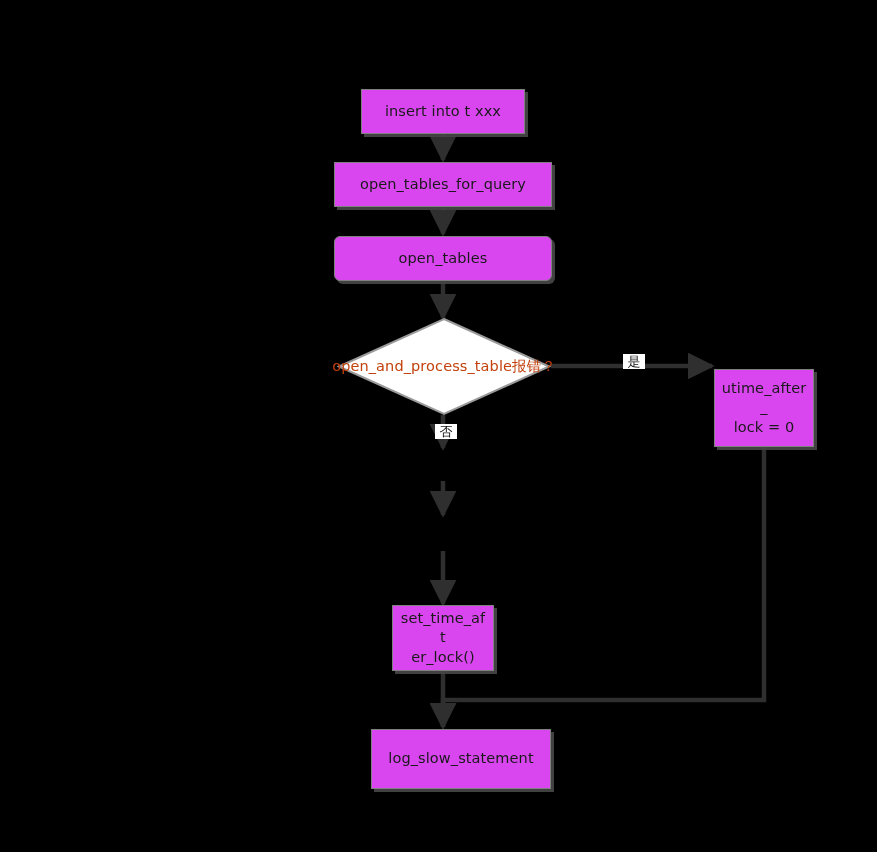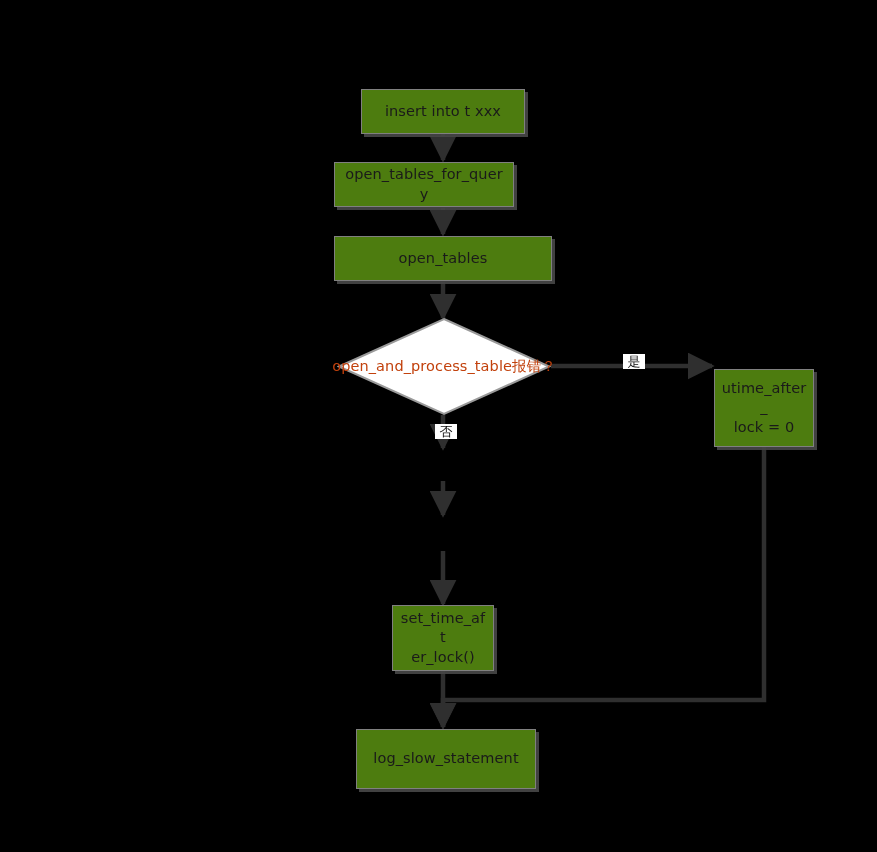--- a/index.html
+++ b/index.html
@@ -23,21 +23,21 @@
     position: absolute;
     left: 0;
     top: 0;
     width: 877px;
     height: 852px;
     pointer-events: none;
   }
   .node {
     position: absolute;
     box-sizing: border-box;
-    background: #4d7c0f;
+    background: #d946ef;
     border: 1.5px solid #808080;
     color: #1a1a1a;
     display: flex;
     align-items: center;
     justify-content: center;
     text-align: center;
     font-size: 14.5px;
     line-height: 1.35;
     letter-spacing: 0.1px;
     box-shadow: 3px 3px 0 0 rgba(70,70,70,0.92);
@@ -113,25 +113,25 @@
       <path d="M 443 671 L 443 727"></path>
 
       <path d="M 764 406 L 764 700 L 443 700 L 443 727"></path>
     </g>
   </svg>
 
   <div class="node" style="left:361px; top:89px; width:164px; height:45px;">
     <span class="txt">insert into t xxx</span>
   </div>
 
-  <div class="node" style="left:334px; top:162px; width:180px; height:45px;">
+  <div class="node" style="left:334px; top:162px; width:218px; height:45px;">
     <span class="txt">open_tables_for_query</span>
   </div>
 
-  <div class="node" style="left:334px; top:236px; width:218px; height:45px;">
+  <div class="node" style="left:334px; top:236px; width:218px; height:45px;border-radius:6px;">
     <span class="txt">open_tables</span>
   </div>
 
   <div class="diamond-wrap" style="left:337px; top:317px; width:214px; height:99px;">
     <svg width="214" height="99" viewBox="0 0 214 99" xmlns="http://www.w3.org/2000/svg">
       <polygon points="107,2 212,49.5 107,97 2,49.5" fill="#ffffff" stroke="#9a9a9a" stroke-width="2"></polygon>
     </svg>
     <div class="diamond-label">open_and_process_table报错？</div>
   </div>
 
@@ -144,17 +144,17 @@
 lock = 0</span>
   </div>
 
 
 
   <div class="node" style="left:392px; top:605px; width:102px; height:66px;">
     <span class="txt">set_time_aft
 er_lock()</span>
   </div>
 
-  <div class="node" style="left:356px; top:729px; width:180px; height:60px;">
+  <div class="node" style="left:371px; top:729px; width:180px; height:60px;">
     <span class="txt">log_slow_statement</span>
   </div>
 
 </div>
 
 </body></html>

